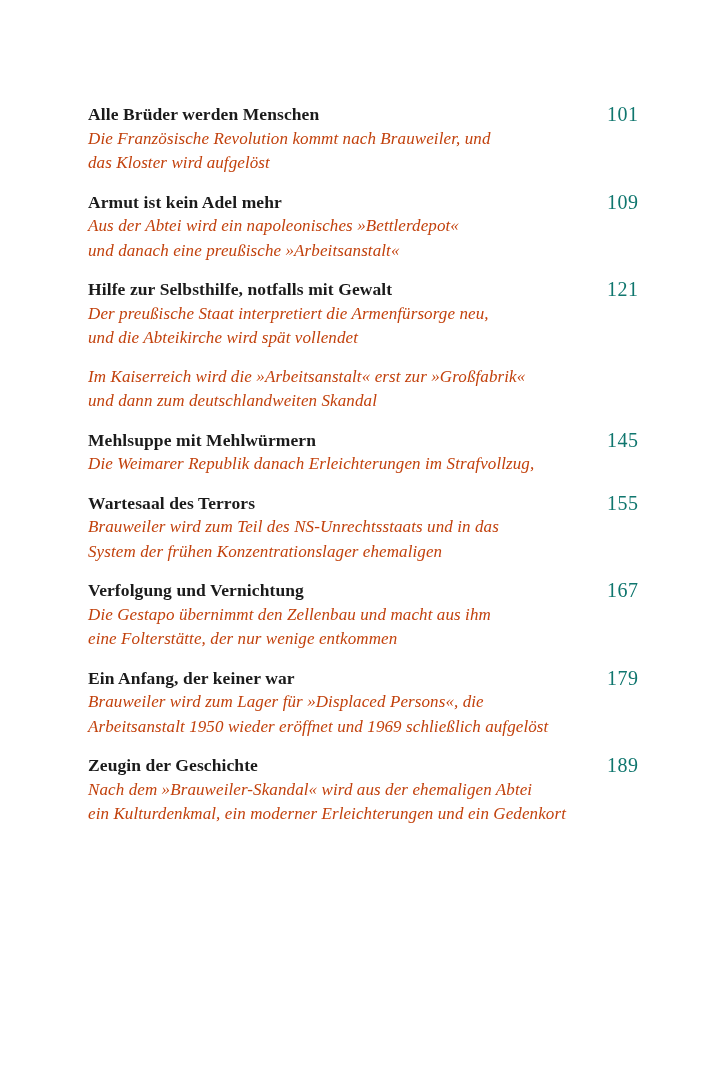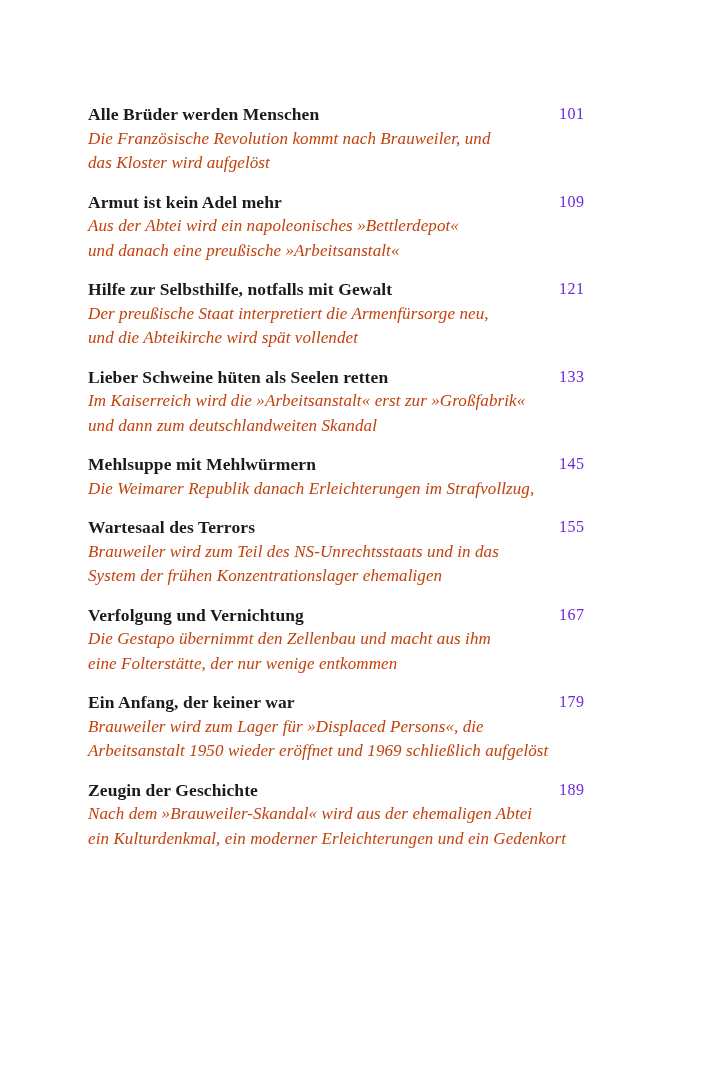--- a/index.html
+++ b/index.html
@@ -33,25 +33,26 @@
   .chapter-title {
     margin: 0;
     flex: 0 0 471px;
     font-size: 17.5px;
     font-weight: bold;
     line-height: 24.5px;
     color: #1b1b1b;
     letter-spacing: 0.1px;
   }
   .page-num {
-    font-size: 16px;
+    font-size: 20px;
     line-height: 24.5px;
-    color: #6d28d9;
+    color: #0f766e;
     font-variant-numeric: oldstyle-nums;
     letter-spacing: 0.5px;
+    margin-left: 48px;
   }
   .subtitle {
     font-style: italic;
     font-size: 17px;
     line-height: 24.5px;
     color: #c2410c;
     letter-spacing: 0.1px;
   }
 </style>
 </head>
@@ -87,24 +88,20 @@
         <h3 class="chapter-title">Hilfe zur Selbsthilfe, notfalls mit Gewalt</h3>
         <span class="page-num">121</span>
       </div>
       <div class="subtitle">
         <div>Der preußische Staat interpretiert die Armenfürsorge neu,</div>
         <div>und die Abteikirche wird spät vollendet</div>
       </div>
     </div>
 
     <div class="entry">
-      <div class="entry-head">
-        <h3 class="chapter-title">Lieber Schweine hüten als Seelen retten</h3>
-        <span class="page-num">133</span>
-      </div>
       <div class="subtitle">
         <div>Im Kaiserreich wird die »Arbeitsanstalt« erst zur »Großfabrik«</div>
         <div>und dann zum deutschlandweiten Skandal</div>
       </div>
     </div>
 
     <div class="entry">
       <div class="entry-head">
         <h3 class="chapter-title">Mehlsuppe mit Mehlwürmern</h3>
         <span class="page-num">145</span>

